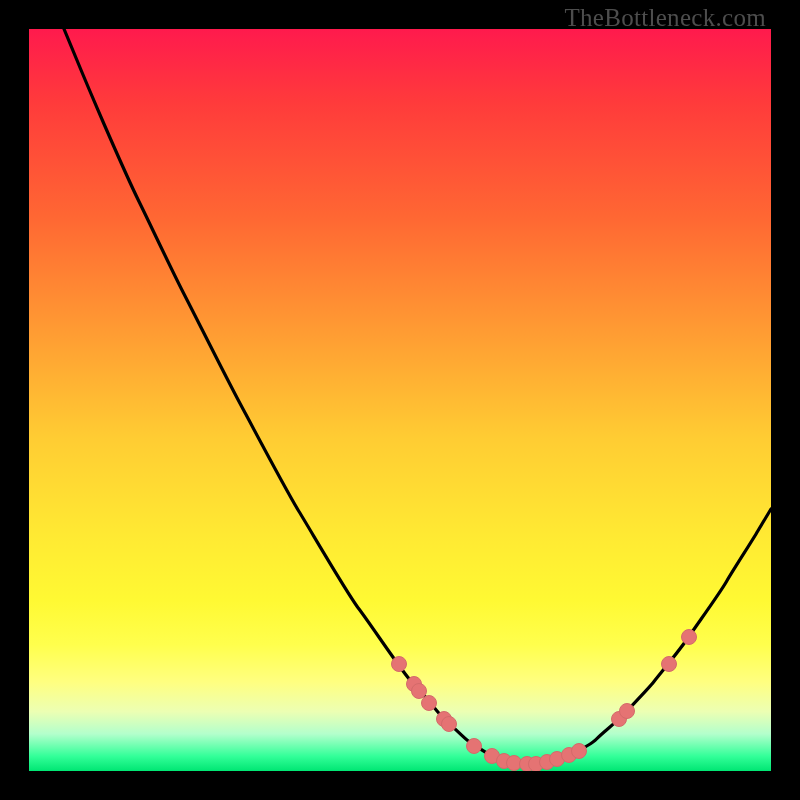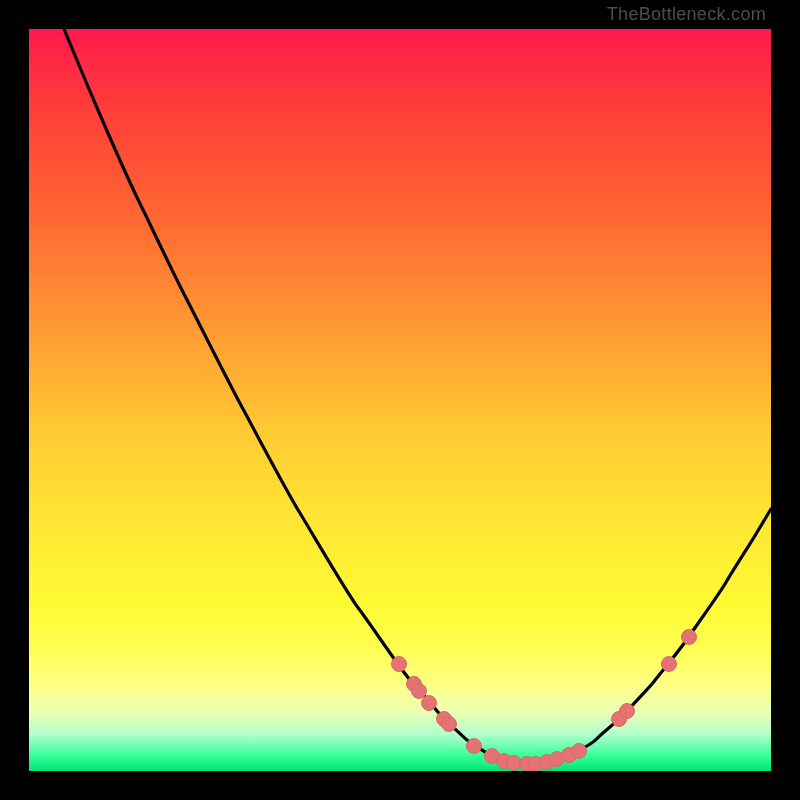--- a/index.html
+++ b/index.html
@@ -31,23 +31,24 @@
       #b3ffcc 95%,
       #33ff99 98%,
       #00e673 100%
     );
   }
   .watermark {
     position: absolute;
     top: 4px;
     right: 34px;
     color: #4d4d4d;
-    font-size: 18px;
+    font-size: 25px;
     font-weight: 500;
     letter-spacing: 0.3px;
+    font-family: Liberation Serif, serif;
   }
   svg.plot {
     position: absolute;
     left: 29px;
     top: 29px;
     width: 742px;
     height: 742px;
   }
 </style>
 </head>

